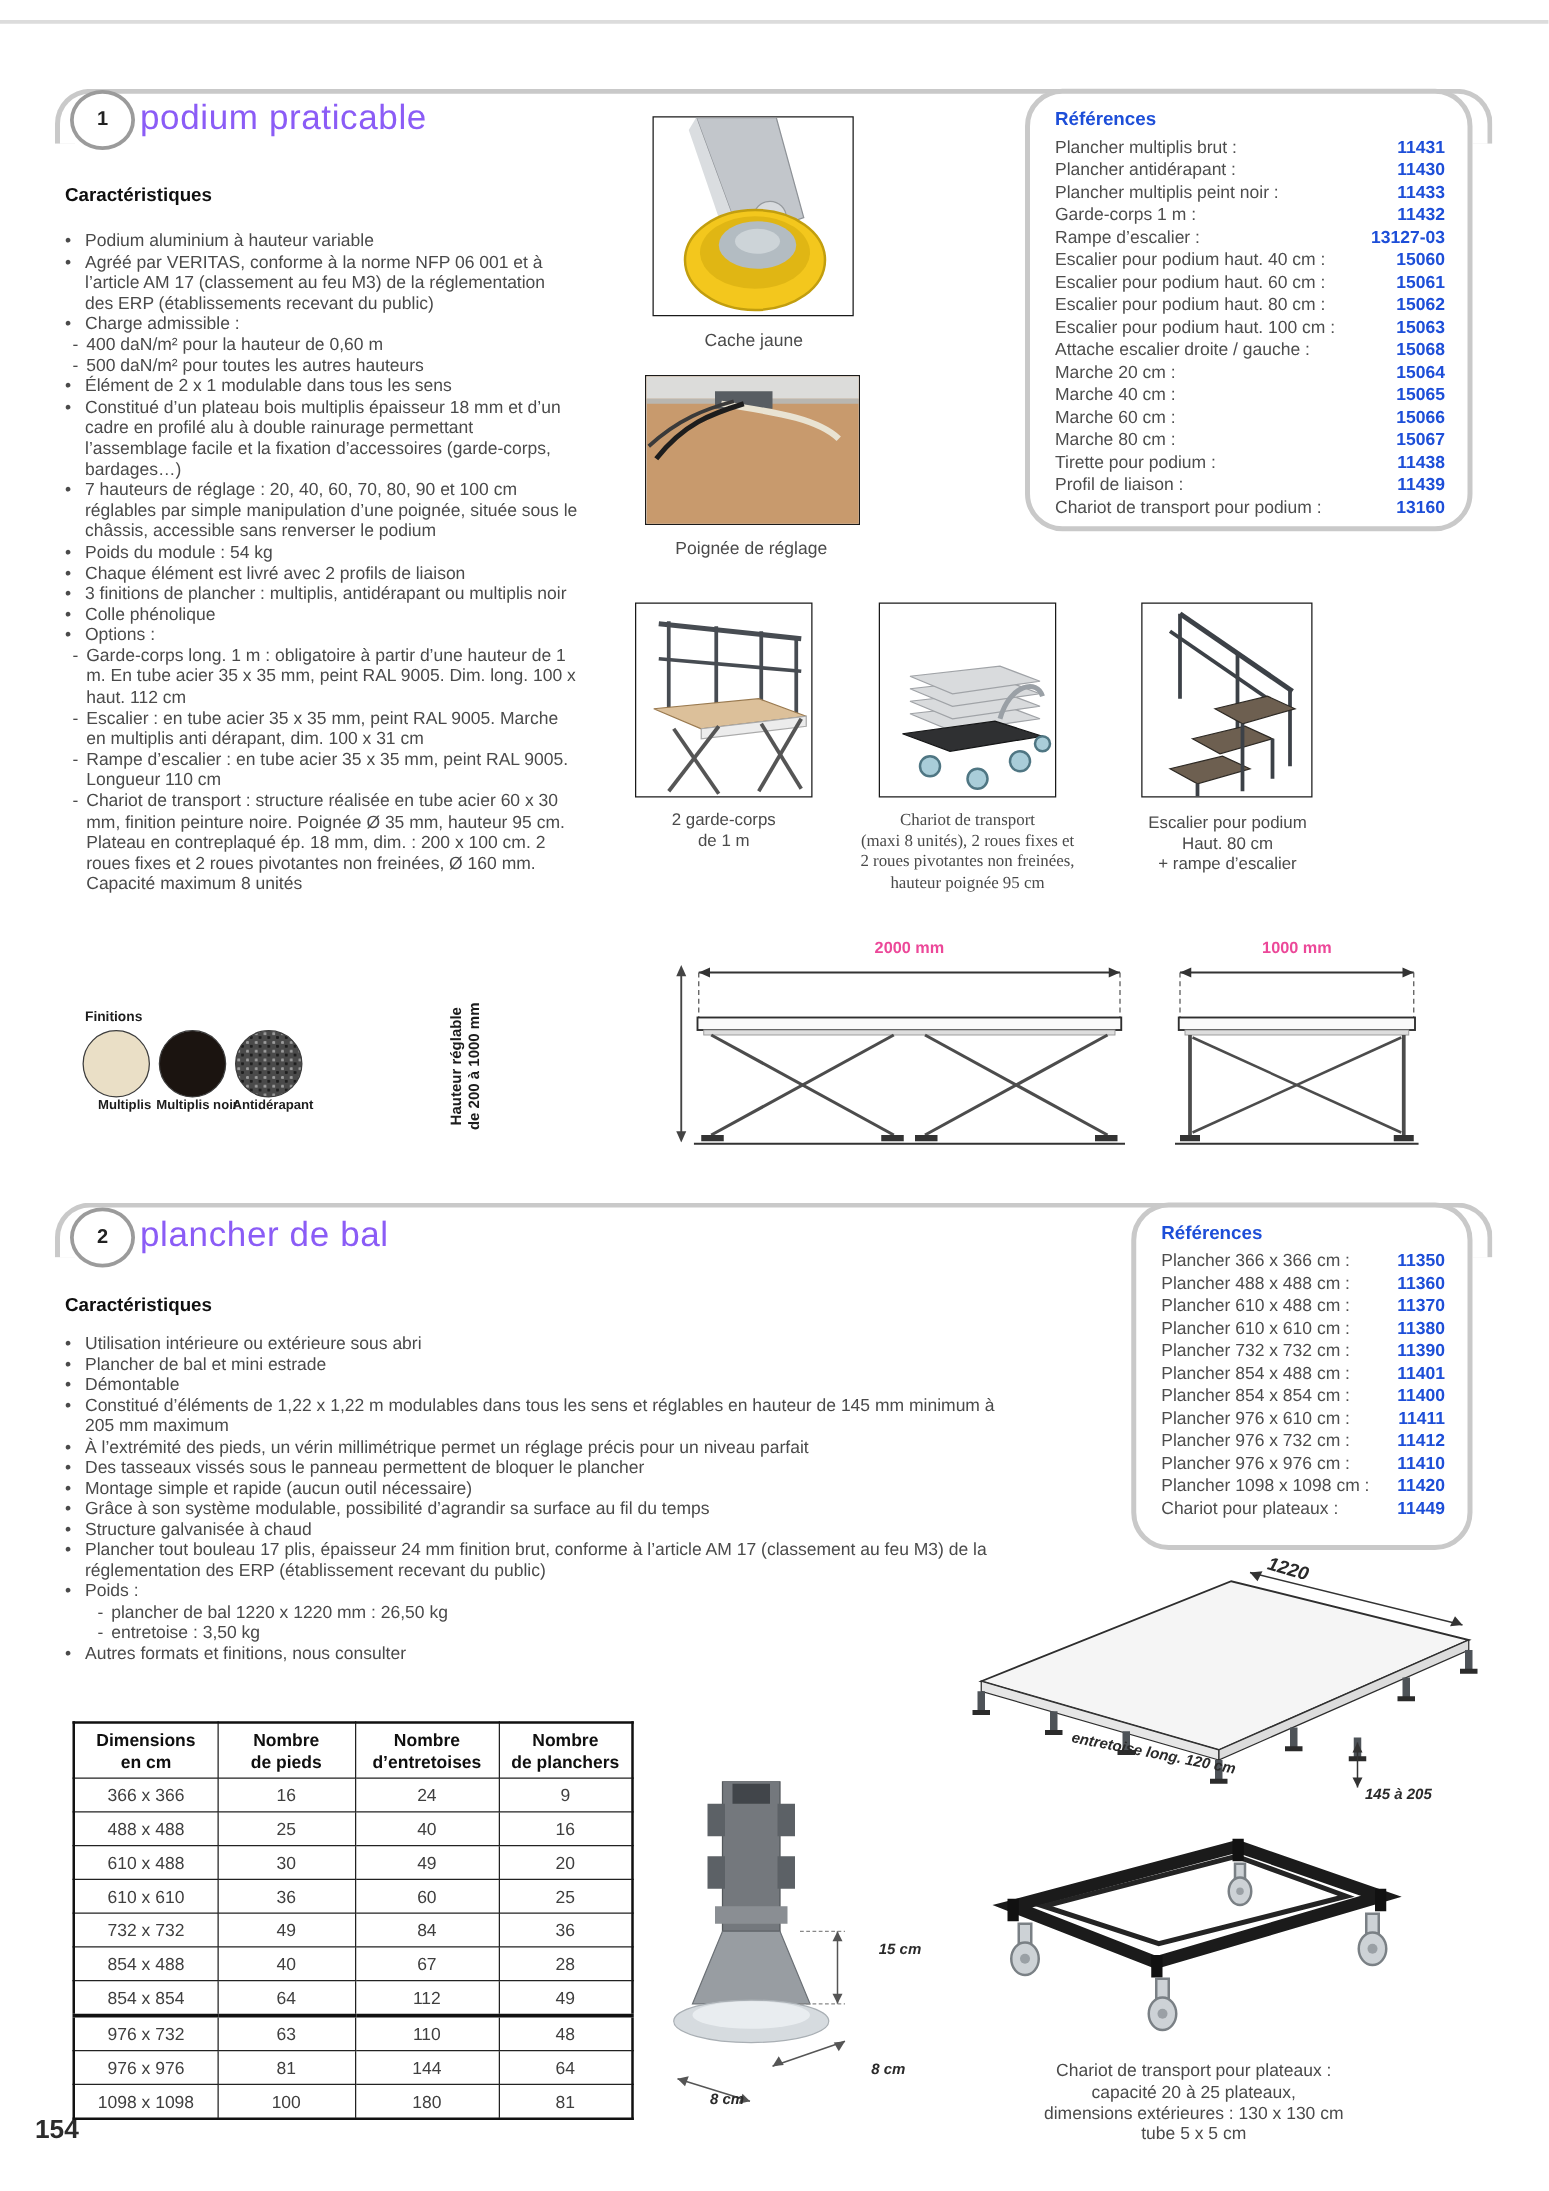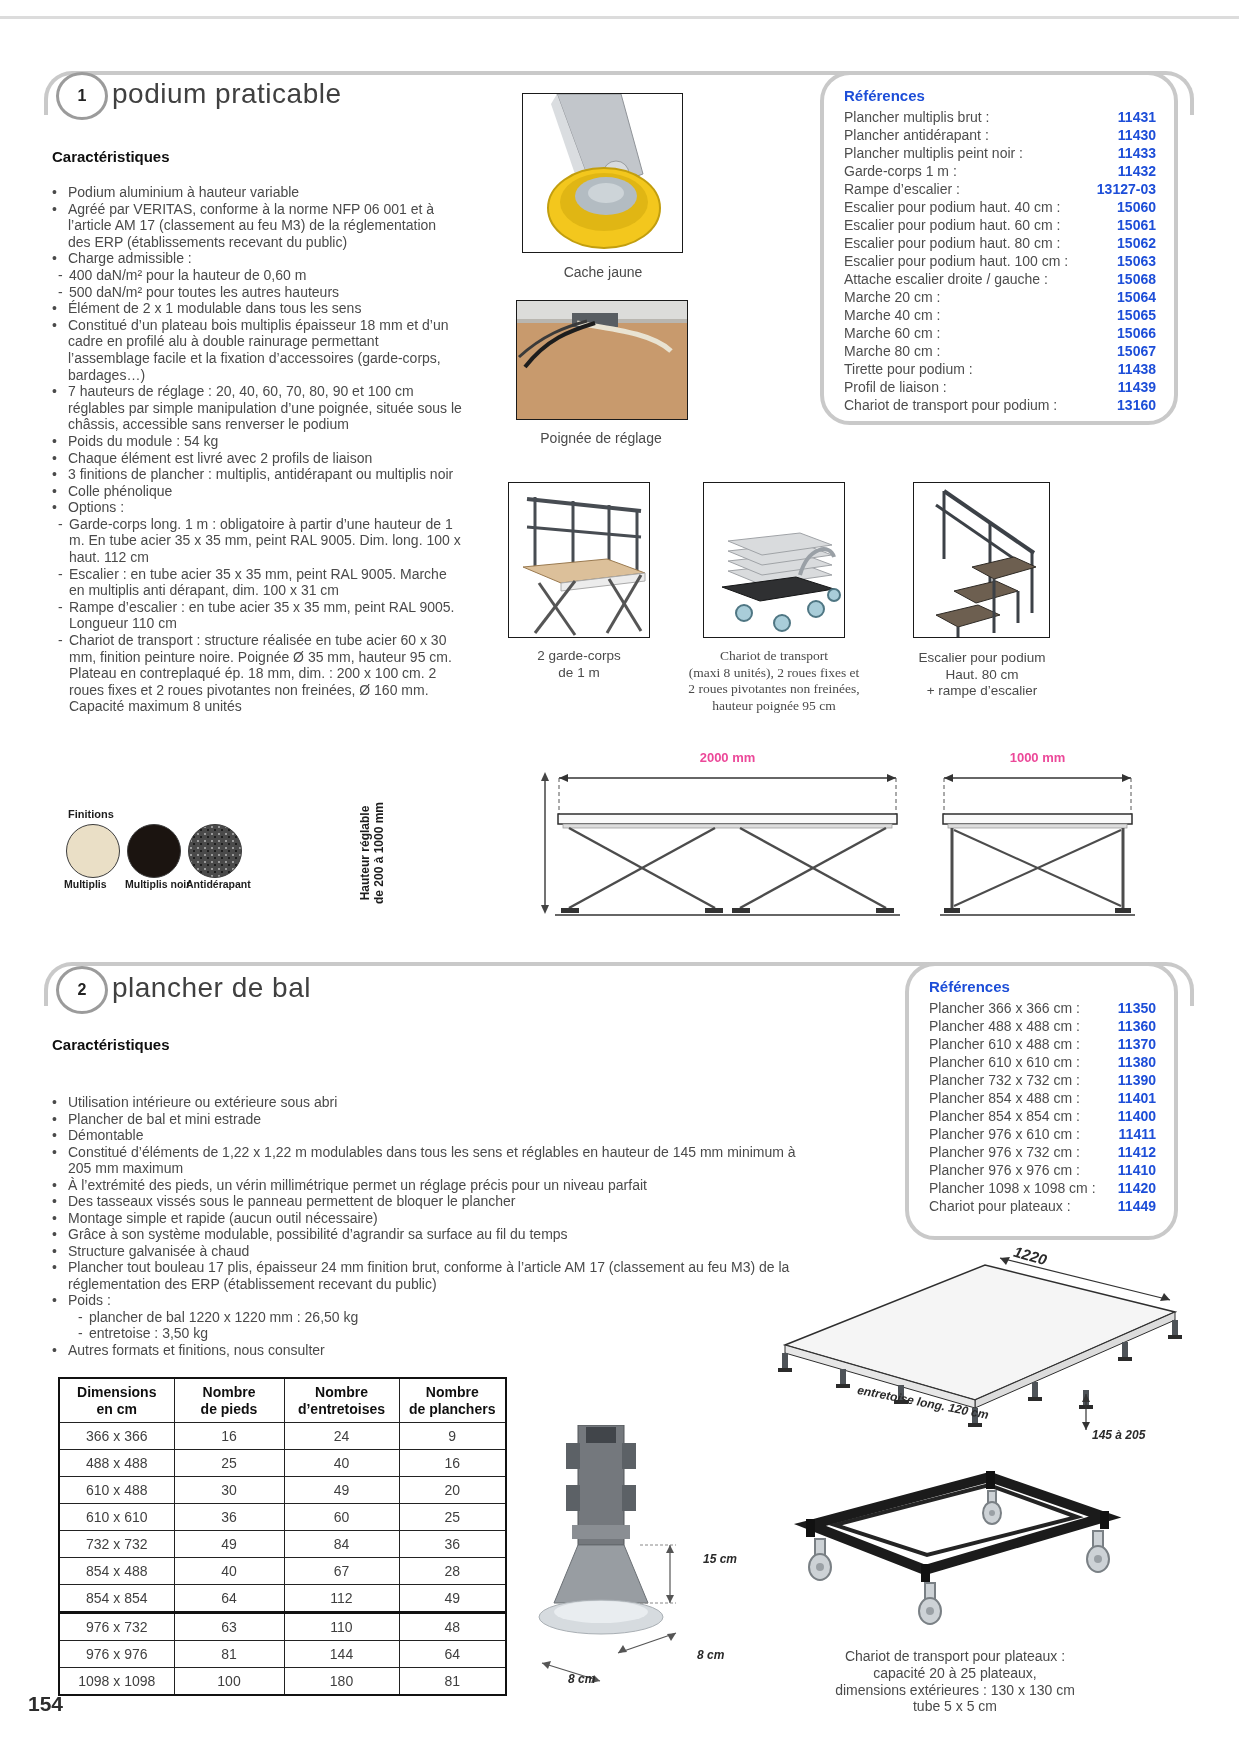--- a/index.html
+++ b/index.html
@@ -13,40 +13,40 @@
 
   .refbox{border:4px solid #c9c9c9;border-radius:30px;background:#fff;box-sizing:border-box;}
   .refbox .rtitle{font-size:15px;font-weight:bold;color:#1d4ed8;padding:12px 20px 4px 20px;}
   .reflist{padding:0 18px 0 20px;}
   .refrow{display:flex;font-size:14px;line-height:18px;color:#4d4d4d;}
   .refrow .lbl{flex:1;}
   .refrow .code{font-weight:bold;color:#1d4ed8;}
 
   .circle-num{width:46px;height:42px;border:3px solid #9b9b9b;border-radius:50%;background:#fff;
               display:flex;align-items:center;justify-content:center;font-weight:bold;font-size:16px;color:#222;}
-  .sec-title{font-size:28px;color:#404040;letter-spacing:0.5px;}
+  .sec-title{font-size:28px;color:#8b5cf6;letter-spacing:0.5px;}
   .h-caract{font-weight:bold;font-size:15px;color:#0f0f0f;}
 
   .blist .li{display:flex;}
   .b1 .li{font-size:14px;line-height:16.6px;}
   .b2 .li{font-size:14px;line-height:16.5px;}
   .li .marker{flex:0 0 16px;}
   .li.d{padding-left:6px;} .li.d .marker{flex-basis:11px;}
   .li.i{padding-left:26px;} .li.i .marker{flex-basis:11px;}
   .li.b .marker::before{content:"\2022";}
   .li.d .marker::before,.li.i .marker::before{content:"-";}
   .li .txt{flex:1;}
 
   .fin-title{font-size:11px;font-weight:bold;color:#1d1d1d;}
   .swatches{display:flex;gap:4px;}
   .swatch{width:54px;height:54px;border-radius:50%;border:1px solid #3c3c3c;box-sizing:border-box;}
   .speckle{background-image:radial-gradient(circle at 2px 2px,#9a9a9a 1px,transparent 1.5px),
                            radial-gradient(circle at 5px 5px,#1e1e1e 1px,transparent 1.5px);
            background-size:7px 7px;}
-  .swlabel{font-size:10.5px;font-weight:bold;color:#1d1d1d;text-align:left;white-space:nowrap;}
+  .swlabel{font-size:10.5px;font-weight:bold;color:#1d1d1d;text-align:right;white-space:nowrap;}
 
   .photo{border:1px solid #1a1a1a;background:#fff;box-sizing:border-box;overflow:hidden;}
   .cap{text-align:center;color:#4a4a4a;font-size:13.5px;line-height:16.5px;white-space:pre-line;}
 
   .dimlabel{font-weight:bold;font-size:13px;color:#ec4899;text-align:center;}
   .vertlabel{font-weight:bold;font-size:12px;line-height:14px;color:#1c1c1c;text-align:center;
              transform:rotate(-90deg);white-space:pre-line;}
   .itlabel{font-style:italic;font-weight:bold;font-size:12px;color:#2a2a2a;}
 
   table.dimtable{border-collapse:collapse;border:2px solid #111;background:#fff;}
@@ -413,21 +413,21 @@
 
   <div class="abs sec-frame" style="left:44px;top:962px;width:1142px;"></div>
 
   <div class="abs circle-num" style="left:56px;top:966px;">
     <span>2</span>
   </div>
   <div class="abs sec-title" style="left:112px;top:972px;">plancher de bal</div>
 
   <div class="abs h-caract" style="left:52px;top:1036px;">Caractéristiques</div>
 
-  <div class="abs blist b2" style="left:52px;top:1094px;width:760px;">
+  <div class="abs blist b2" style="left:52px;top:1066px;width:760px;">
 
       <div class="li b">
         <span class="marker"></span>
         <span class="txt">Utilisation intérieure ou extérieure sous abri</span>
       </div>
 
       <div class="li b">
         <span class="marker"></span>
         <span class="txt">Plancher de bal et mini estrade</span>
       </div>

